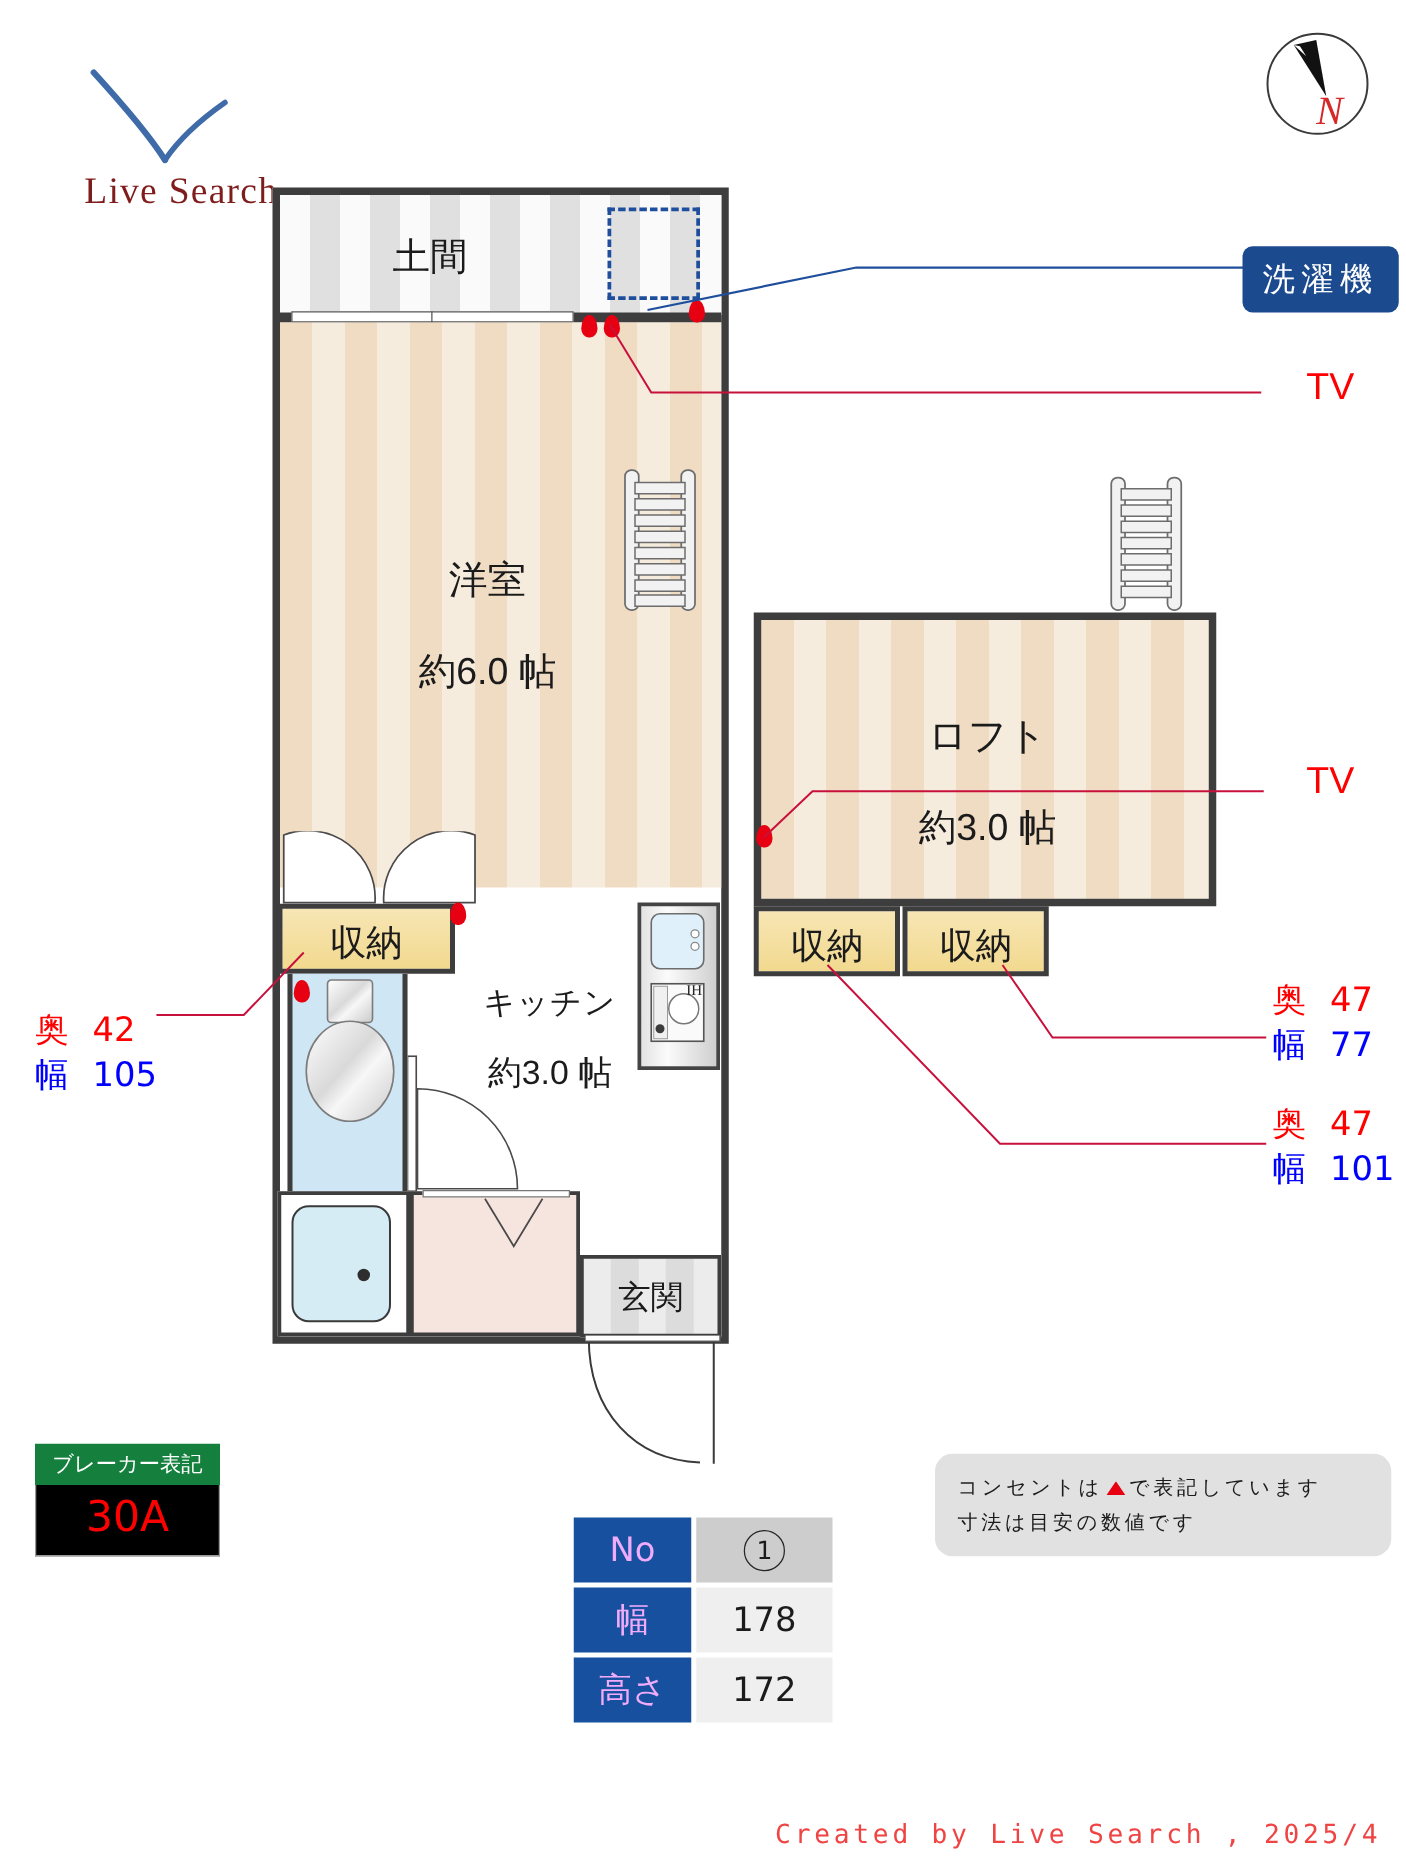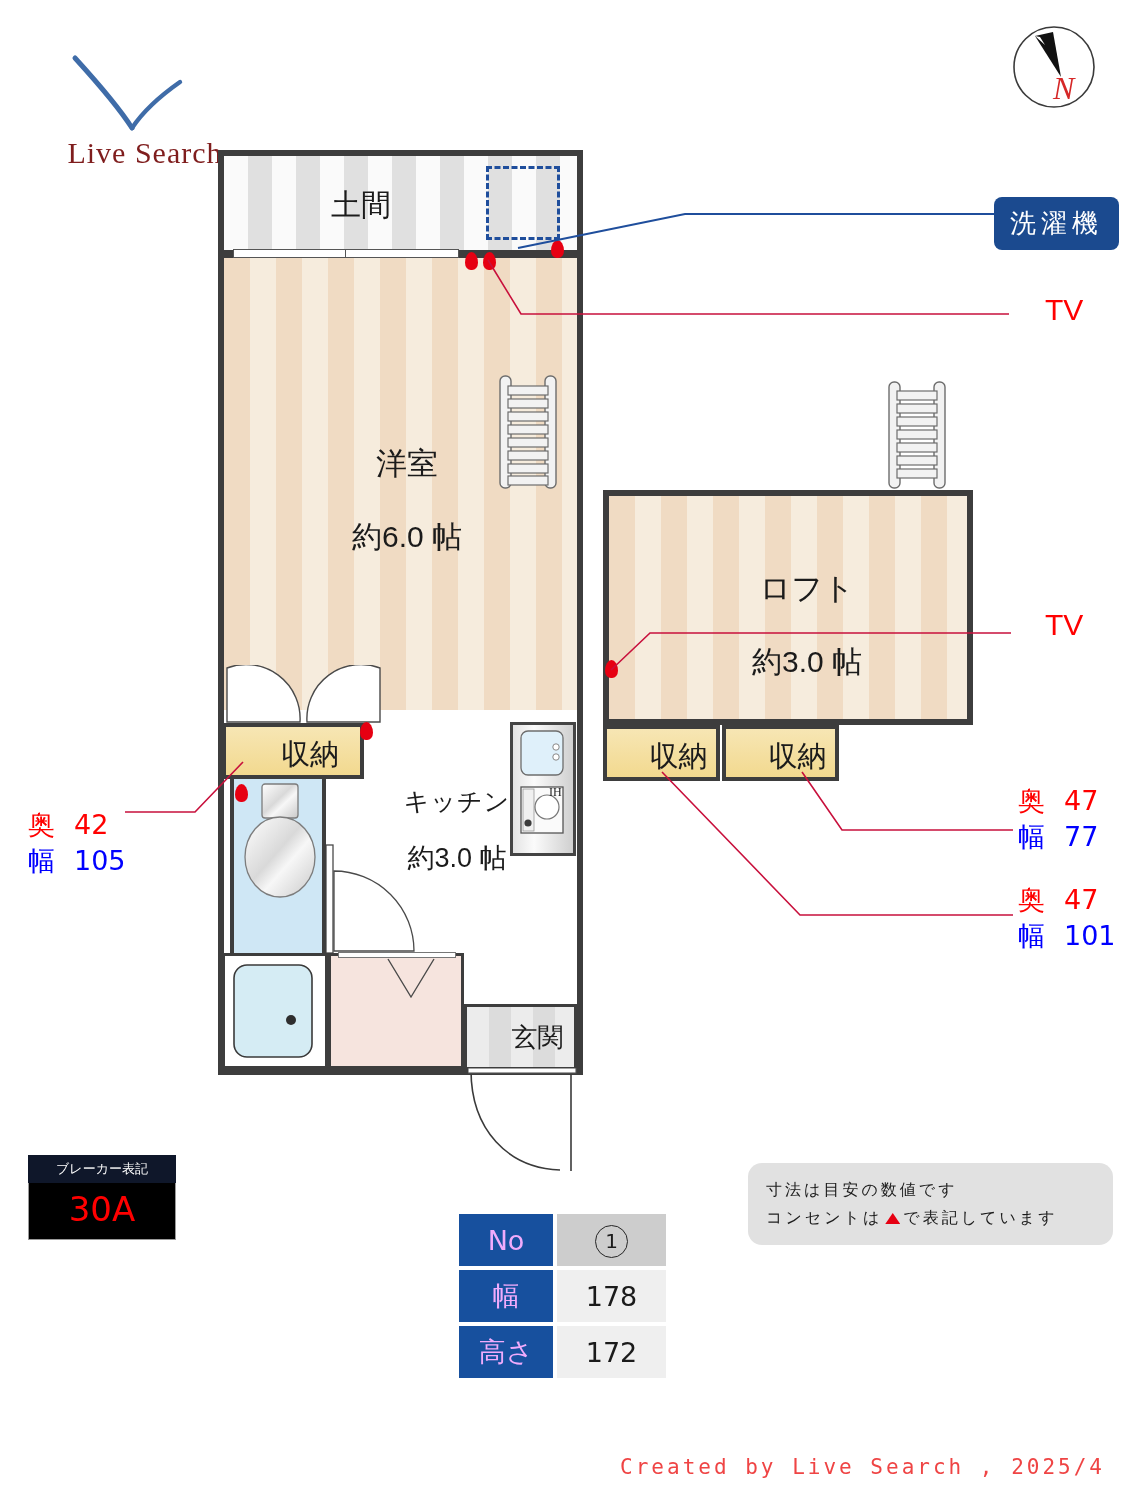--- a/index.html
+++ b/index.html
@@ -48,21 +48,20 @@
   .washpink{background:#f6e4de;}
   .entrytile{
     background:repeating-linear-gradient(90deg,#ececec 0 22px,#dcdcdc 22px 44px),#e8e8e8;
     background-size:44px 30px;
   }
 
   .roomlabel{
     position:absolute;text-align:center;color:#1b1b1b;
     font-family:"Liberation Sans","DejaVu Sans",sans-serif;
     white-space:nowrap;
-    padding-left:17px;
   }
 
   
   .outlet{
     position:absolute;width:13px;height:18px;background:#e60012;
     border-radius:50% 50% 45% 45%/60% 60% 40% 40%;
   }
 
   
   .tv{
@@ -76,21 +75,21 @@
   }
 
   .dimblock{position:absolute;font-size:27px;line-height:1.32;white-space:nowrap;
             font-family:"DejaVu Sans",sans-serif;}
   .dimblock .oku{color:#ff0000;}
   .dimblock .haba{color:#0000ff;}
   .dimblock .k{display:inline-block;width:46px;}
 
   
   #breaker{left:28px;top:1155px;width:148px;}
-  #breaker .hd{background:#0f172a;color:#fff;font-size:13px;text-align:center;padding:5px 0;
+  #breaker .hd{background:#15803d;color:#fff;font-size:17px;text-align:center;padding:5px 0;
                font-family:"DejaVu Sans",sans-serif;letter-spacing:0px;}
   #breaker .bd{border:1px solid #9a9a9a;border-top:none;background:#000000;text-align:center;
                color:#ff0000;font-size:34px;padding:6px 0 10px;
                font-family:"DejaVu Sans",sans-serif;}
 
   
   #note{
     left:748px;top:1163px;width:365px;background:#e1e1e1;border-radius:14px;
     padding:13px 18px;box-sizing:border-box;
     font-family:"DejaVu Sans",sans-serif;font-size:16px;color:#1b1b1b;
@@ -317,24 +316,24 @@
   </div>
 
 </div>
 
 <div id="breaker" class="abs">
   <div class="hd">ブレーカー表記</div>
   <div class="bd">30A</div>
 </div>
 
 <div id="note" class="abs">
-  <div>寸法は目安の数値です</div>
   <div>
     <span>コンセントは</span><span class="tri"></span><span>で表記しています</span>
   </div>
+  <div>寸法は目安の数値です</div>
 </div>
 
 <div id="curtain" class="abs">
   <table>
     <tbody>
         <tr>
       <th>No</th>
       <td class="no">
         <span class="circnum">1</span>
       </td>

